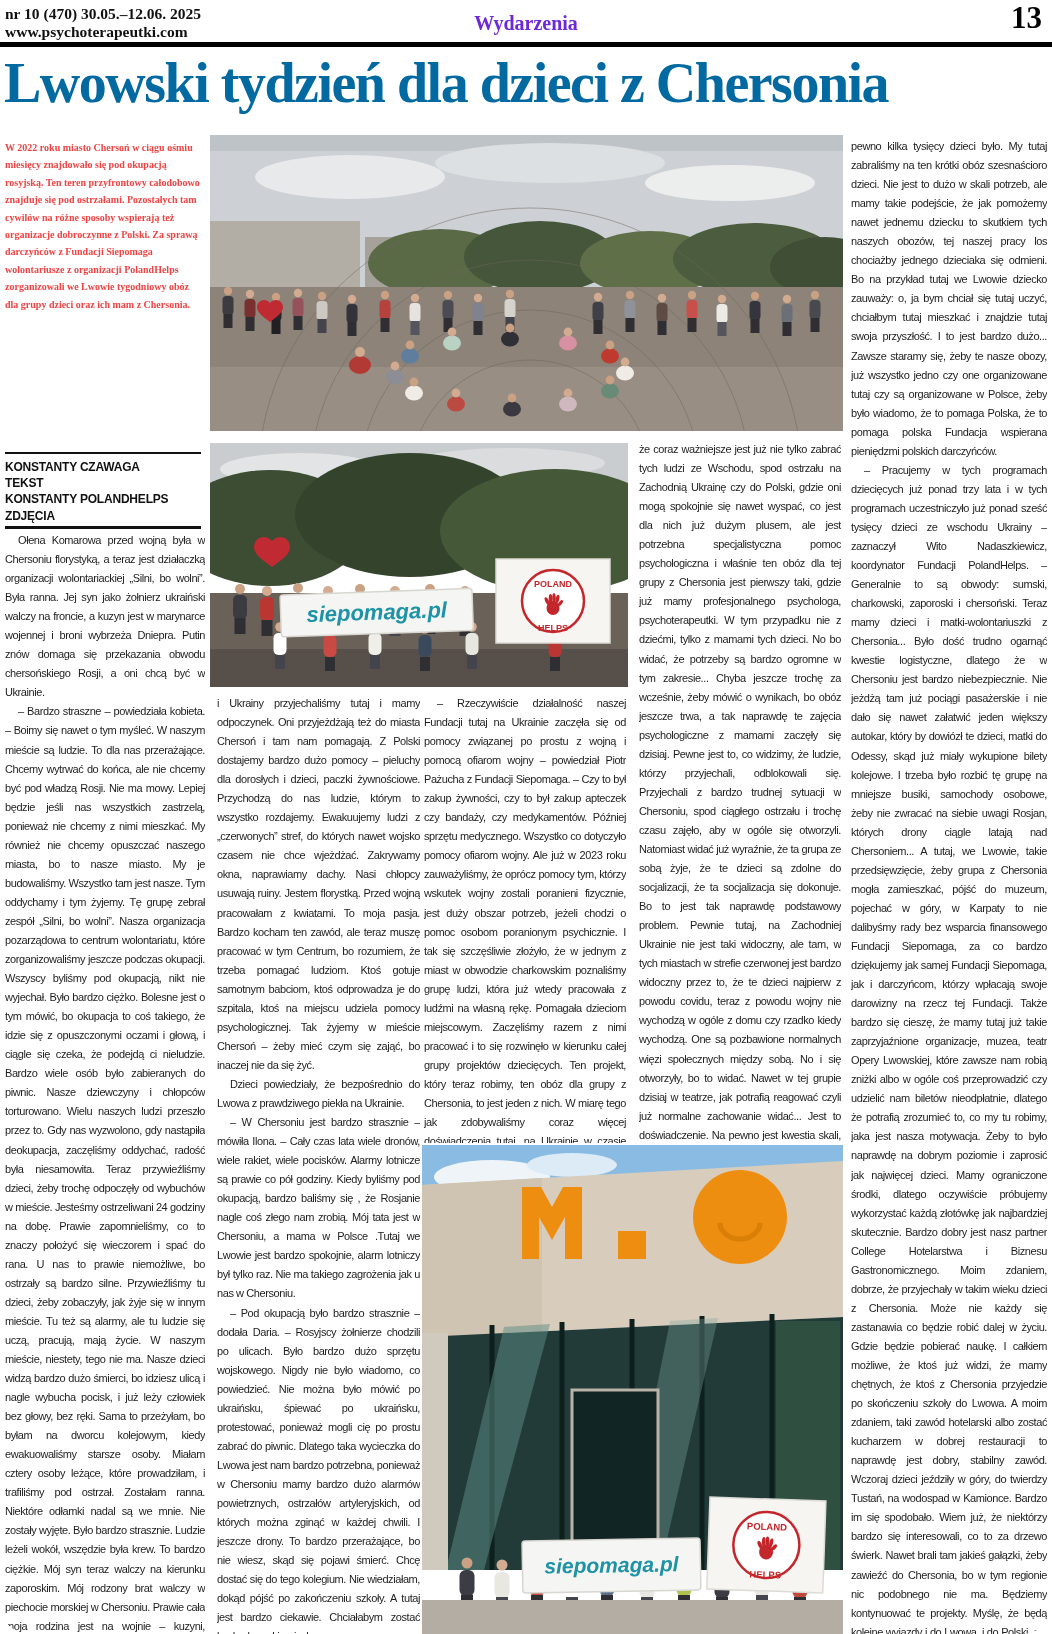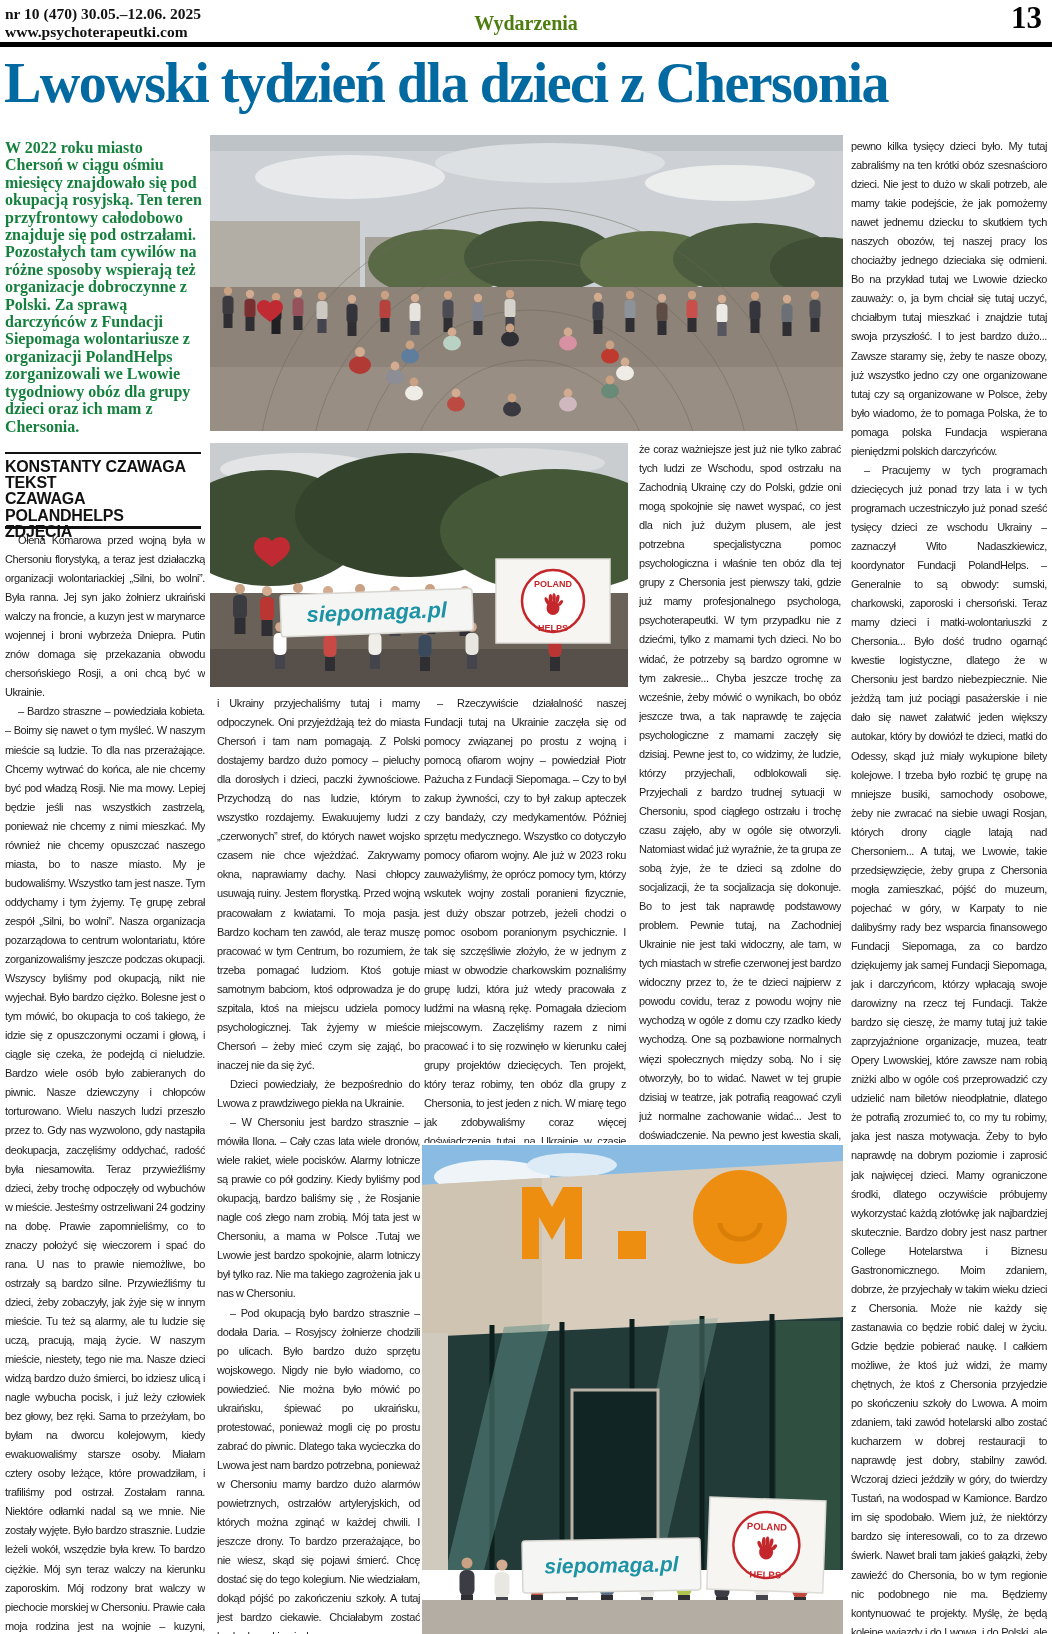--- a/index.html
+++ b/index.html
@@ -1,36 +1,36 @@
 <!DOCTYPE html>
 <html lang="pl"><head>
 <meta charset="utf-8">
 <style>
   html,body{margin:0;padding:0;background:#ffffff;}
   .page{position:relative;width:1052px;height:1634px;background:#fff;overflow:hidden;
-        font-family:"Liberation Sans",sans-serif;color:#1c1c1c;}
+        font-family:"Liberation Sans",sans-serif;color:#1c1c1c;border-radius:30px;}
   
   .masthead{position:absolute;left:5px;top:5px;font-family:"Liberation Serif",serif;
             font-weight:bold;font-size:15.5px;line-height:18px;color:#111;}
   .section-title{position:absolute;left:0;top:12px;width:1052px;text-align:center;
-            font-family:"Liberation Serif",serif;font-weight:bold;font-size:20px;color:#4d7c0f;}
+            font-family:"Liberation Serif",serif;font-weight:bold;font-size:20px;color:#6d28d9;}
   .pagenum{position:absolute;right:10px;top:0;font-family:"Liberation Serif",serif;
             font-weight:bold;font-size:31px;color:#000000;}
   .toprule{position:absolute;left:0;top:42px;width:1052px;height:5px;background:#000;}
   .headline{position:absolute;left:4px;top:50px;margin:0;white-space:nowrap;
             font-family:"Liberation Serif",serif;font-weight:bold;font-size:56px;
             letter-spacing:-1.5px;color:#0369a1;line-height:1.2;}
   
   .lede{position:absolute;left:5px;top:139px;width:199px;
-        font-family:"Liberation Serif",serif;font-weight:bold;font-size:16px;
-        line-height:17.4px;color:#15803d;}
+        font-family:"Liberation Serif",serif;font-weight:bold;font-size:10px;
+        line-height:17.4px;color:#ef4444;}
   
   .rule-thin{position:absolute;left:5px;top:452px;width:196px;height:2px;background:#111;}
   .byline{position:absolute;left:5px;top:459px;width:199px;font-weight:bold;
-          font-size:16px;line-height:16.2px;letter-spacing:-0.2px;color:#111;}
+          font-size:12px;line-height:16.2px;letter-spacing:-0.2px;color:#111;}
   .rule-thick{position:absolute;left:5px;top:526px;width:196px;height:3px;background:#111;}
   
   .col{position:absolute;overflow:hidden;font-size:11px;line-height:19.05px;
        letter-spacing:-0.42px;text-align:justify;hyphens:auto;color:#1d1d1d;}
   .col p{margin:0;}
   .col p.ind{text-indent:13px;}
   #col1{left:5px;  top:531px;width:200px;height:1103px;}
   #col2{left:210px;top:694px;width:203px;height:940px;margin-left:7px;}
   #col3{left:424px;top:694px;width:202px;height:449px;}
   #col4{left:639px;top:440px;width:202px;height:703px;}
@@ -56,21 +56,21 @@
   <div class="toprule"></div>
 
   <h1 class="headline">Lwowski tydzień dla dzieci z Chersonia</h1>
 
   <div class="lede">W 2022 roku miasto Chersoń w ciągu ośmiu miesięcy znajdowało się pod okupacją rosyjską. Ten teren przyfrontowy całodobowo znajduje się pod ostrzałami. Pozostałych tam cywilów na różne sposoby wspierają też organizacje dobroczynne z Polski. Za sprawą darczyńców z Fundacji Siepomaga wolontariusze z organizacji PolandHelps zorganizowali we Lwowie tygodniowy obóz dla grupy dzieci oraz ich mam z Chersonia.</div>
 
   <div class="rule-thin"></div>
   <div class="byline">
     <div>KONSTANTY CZAWAGA</div>
     <div>TEKST</div>
-    <div>CZAWAGA POLANDHELPS</div>
+    <div>KONSTANTY POLANDHELPS</div>
     <div>ZDJĘCIA</div>
   </div>
   <div class="rule-thick"></div>
 
   <div id="col1" class="col">
       <p class="ind">Ołena Komarowa przed wojną była w Chersoniu florystyką, a teraz jest działaczką organizacji wolontariackiej „Silni, bo wolni”. Była ranna. Jej syn jako żołnierz ukraiński walczy na froncie, a kuzyn jest w marynarce wojennej i broni wybrzeża Dniepra. Putin znów domaga się przekazania obwodu chersońskiego Rosji, a oni chcą być w Ukrainie.</p>
       <p class="ind">– Bardzo straszne – powiedziała kobieta. – Boimy się nawet o tym myśleć. W naszym mieście są ludzie. To dla nas przerażające. Chcemy wytrwać do końca, ale nie chcemy być pod władzą Rosji. Nie ma mowy. Lepiej będzie jeśli nas wszystkich zastrzelą, ponieważ nie chcemy z nimi mieszkać. My również nie chcemy opuszczać naszego miasta, bo to nasze miasto. My je budowaliśmy. Wszystko tam jest nasze. Tym oddychamy i tym żyjemy. Tę grupę zebrał zespół „Silni, bo wolni”. Nasza organizacja pozarządowa to centrum wolontariatu, które zorganizowaliśmy jeszcze podczas okupacji. Wszyscy byliśmy pod okupacją, nikt nie wyjechał. Było bardzo ciężko. Bolesne jest o tym mówić, bo okupacja to coś takiego, że idzie się z opuszczonymi oczami i głową, i ciągle się czeka, że podejdą ci nieludzie. Bardzo wiele osób było zabieranych do piwnic. Nasze dziewczyny i chłopców torturowano. Wielu naszych ludzi przeszło przez to. Gdy nas wyzwolono, gdy nastąpiła deokupacja, zaczęliśmy oddychać, radość była niesamowita. Teraz przywieźliśmy dzieci, żeby trochę odpoczęły od wybuchów w mieście. Jesteśmy ostrzeliwani 24 godziny na dobę. Prawie zapomnieliśmy, co to znaczy położyć się wieczorem i spać do rana. U nas to prawie niemożliwe, bo ostrzały są bardzo silne. Przywieźliśmy tu dzieci, żeby zobaczyły, jak żyje się w innym mieście. Tu też są alarmy, ale tu ludzie się uczą, pracują, mają życie. W naszym mieście, niestety, tego nie ma. Nasze dzieci widzą bardzo dużo śmierci, bo idziesz ulicą i nagle wybucha pocisk, i już leży człowiek bez głowy, bez ręki. Sama to przeżyłam, bo byłam na dworcu kolejowym, kiedy ewakuowaliśmy starsze osoby. Miałam cztery osoby leżące, które prowadziłam, i trafiliśmy pod ostrzał. Zostałam ranna. Niektóre odłamki nadal są we mnie. Nie zostały wyjęte. Było bardzo strasznie. Ludzie leżeli wokół, wszędzie była krew. To bardzo ciężkie. Mój syn teraz walczy na kierunku zaporoskim. Mój rodzony brat walczy w piechocie morskiej w Chersoniu. Prawie cała moja rodzina jest na wojnie – kuzyni, siostrzeńcy. Przyjechałam tu z córką, ma 17 lat. Zorganizowano dla nich warsztaty, wycieczki. Wszystko to ciekawe, fajne, ale już słyszę od dzieci, że wszystkie chcą wracać do domu. Dzięki dobroczyńcom z Polski</p>
     </div>
   <div id="col2" class="col">
       <p class="">i Ukrainy przyjechaliśmy tutaj i mamy odpoczynek. Oni przyjeżdżają też do miasta Chersoń i tam nam pomagają. Z Polski dostajemy bardzo dużo pomocy – pieluchy dla dorosłych i dzieci, paczki żywnościowe. Przychodzą do nas ludzie, którym to wszystko rozdajemy. Ewakuujemy ludzi z „czerwonych” stref, do których nawet wojsko czasem nie chce wjeżdżać. Zakrywamy okna, naprawiamy dachy. Nasi chłopcy usuwają ruiny. Jestem florystką. Przed wojną pracowałam z kwiatami. To moja pasja. Bardzo kocham ten zawód, ale teraz muszę pracować w tym Centrum, bo rozumiem, że trzeba pomagać ludziom. Ktoś gotuje samotnym babciom, ktoś odprowadza je do szpitala, ktoś na miejscu udziela pomocy psychologicznej. Tak żyjemy w mieście Chersoń – żeby mieć czym się zająć, bo inaczej nie da się żyć.</p>

